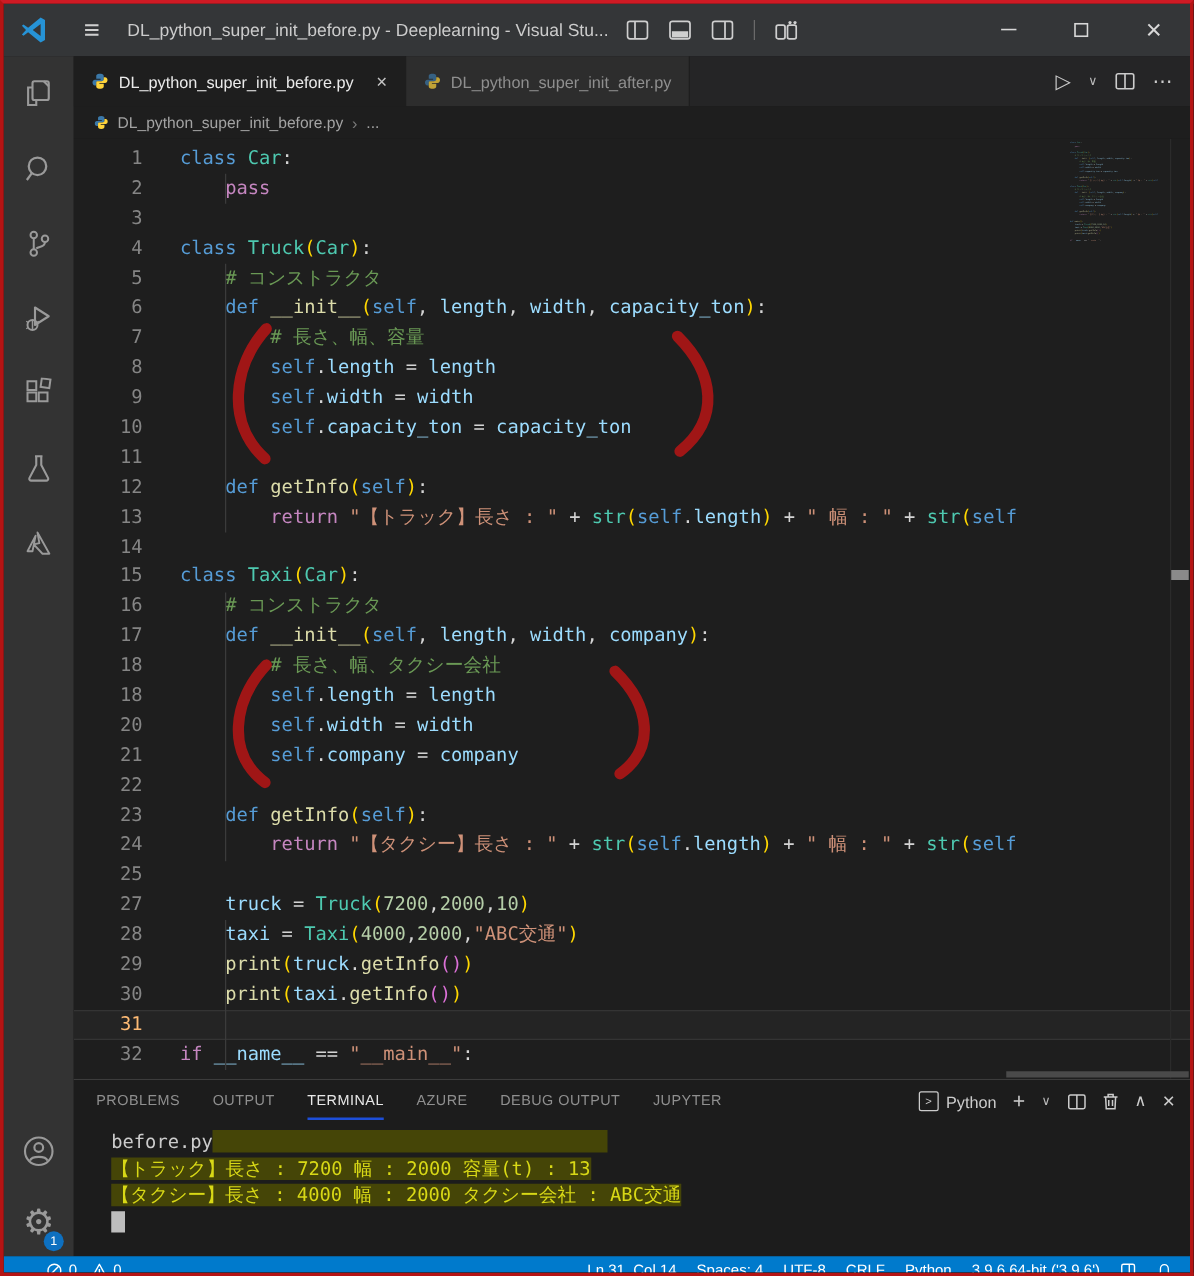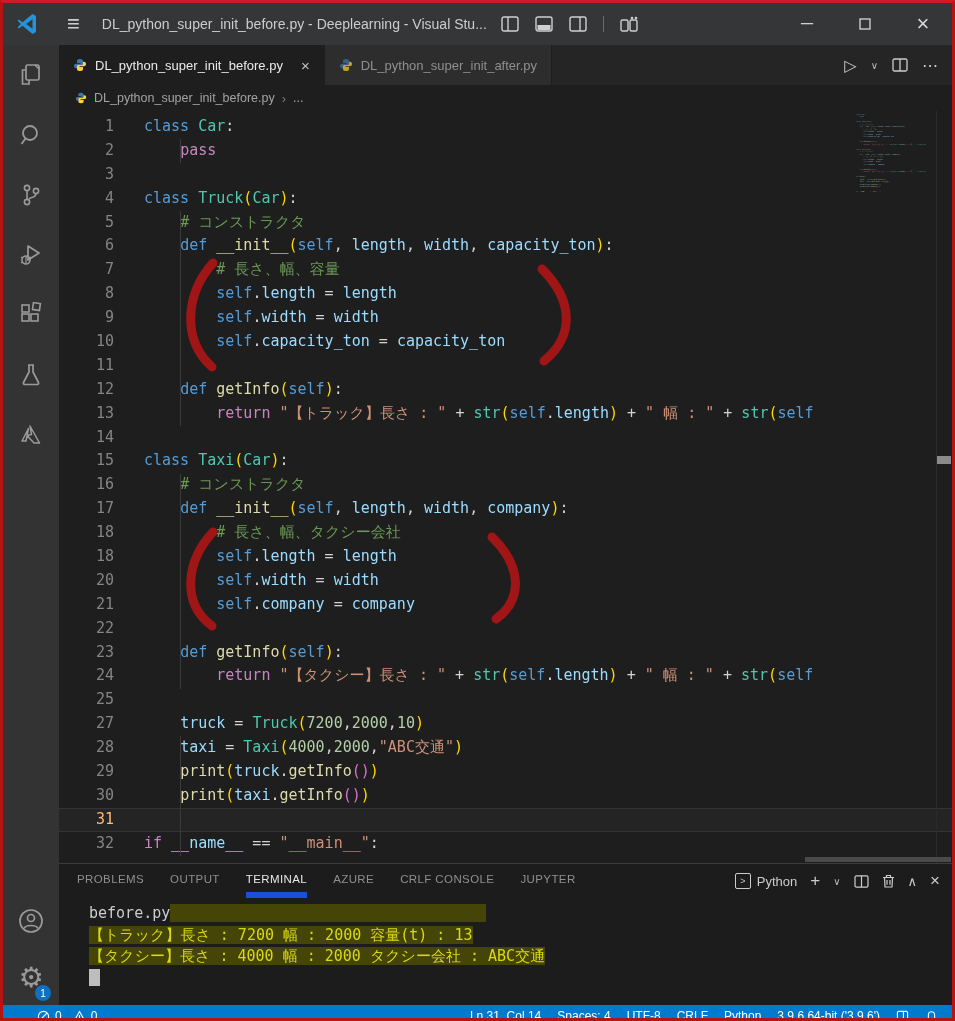--- a/index.html
+++ b/index.html
@@ -63,21 +63,21 @@
   #minimap-scale .lc { display:block; height:23.9px; line-height:23.9px; }
   .scroll-lane { position:absolute; top:0; right:0; width:16px; height:100%; border-left:1px solid #2b2b2b; z-index:5; }
   .v-thumb { position:absolute; top:345px; right:1px; width:14px; height:8px; background:#8a8a8a; z-index:6; }
   .h-thumb { position:absolute; bottom:1px; left:746px; width:146px; height:5px; background:#4a4a4a; z-index:6; }
 
   
   .panel { height:162px; background:#1c1c1c; border-top:1px solid #3c3c3c; display:flex; flex-direction:column; flex:0 0 auto; }
   .panel-header { height:34px; display:flex; align-items:center; padding:0 12px 0 18px; flex:0 0 auto; }
   .panel-tabs { display:flex; gap:26px; }
   .ptab { font-size:11.5px; letter-spacing:.4px; color:#8f8f8f; padding:9px 0 7px; }
-  .ptab.active { color:#e7e7e7; border-bottom:6px solid #1d4ed8; }
+  .ptab.active { color:#e7e7e7; border-bottom:2px solid #1d4ed8; }
   .panel-actions { margin-left:auto; display:flex; align-items:center; gap:13px; color:#cccccc; font-size:13px; }
   .shell-pick { display:flex; align-items:center; gap:6px; }
   .term-icon { width:16px; height:16px; border:1px solid #cccccc; border-radius:2px; font-size:9px; display:flex; align-items:center; justify-content:center; color:#cccccc; }
   .terminal { flex:1; padding:5px 0 0 30px; font-family:"DejaVu Sans Mono","Liberation Mono",monospace; font-size:15px; overflow:hidden; }
   .t-line { height:21.5px; line-height:21.5px; white-space:pre; color:#cccccc; }
   .t-sel { background:#454507; color:#d8d816; }
   .t-cursor { display:inline-block; width:11px; height:17px; background:#bdbdbd; vertical-align:-3px; }
 
   
   .statusbar { height:13px; background:#007acc; overflow:hidden; display:flex; align-items:flex-start; color:#ffffff; font-size:12px; flex:0 0 auto; }
@@ -320,21 +320,21 @@
         </svg>
       </div>
 
       <div class="panel">
         <div class="panel-header">
           <div class="panel-tabs">
             <span class="ptab">PROBLEMS</span>
             <span class="ptab">OUTPUT</span>
             <span class="ptab active">TERMINAL</span>
             <span class="ptab">AZURE</span>
-            <span class="ptab">CRLF CONSOLE</span>
+            <span class="ptab">DEBUG OUTPUT</span>
             <span class="ptab">JUPYTER</span>
           </div>
           <div class="panel-actions">
             <div class="shell-pick">
               <span class="term-icon">&gt;</span>
               <span>Python</span>
             </div>
             <span style="font-size:17px;">+</span>
             <span class="chev">∨</span>
             <svg width="15" height="13" viewBox="0 0 16 14">

